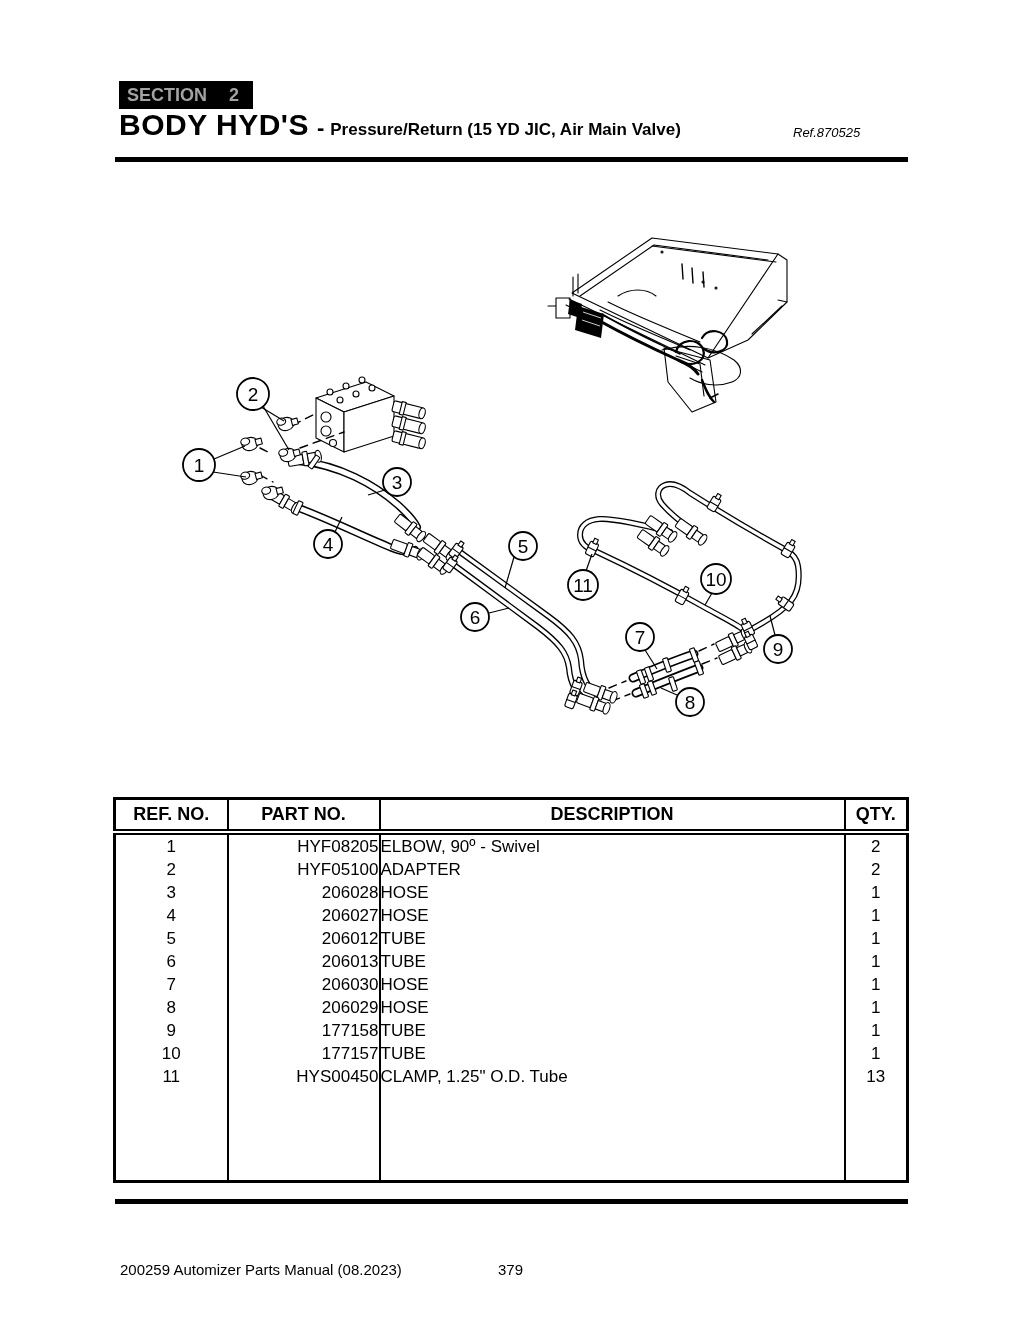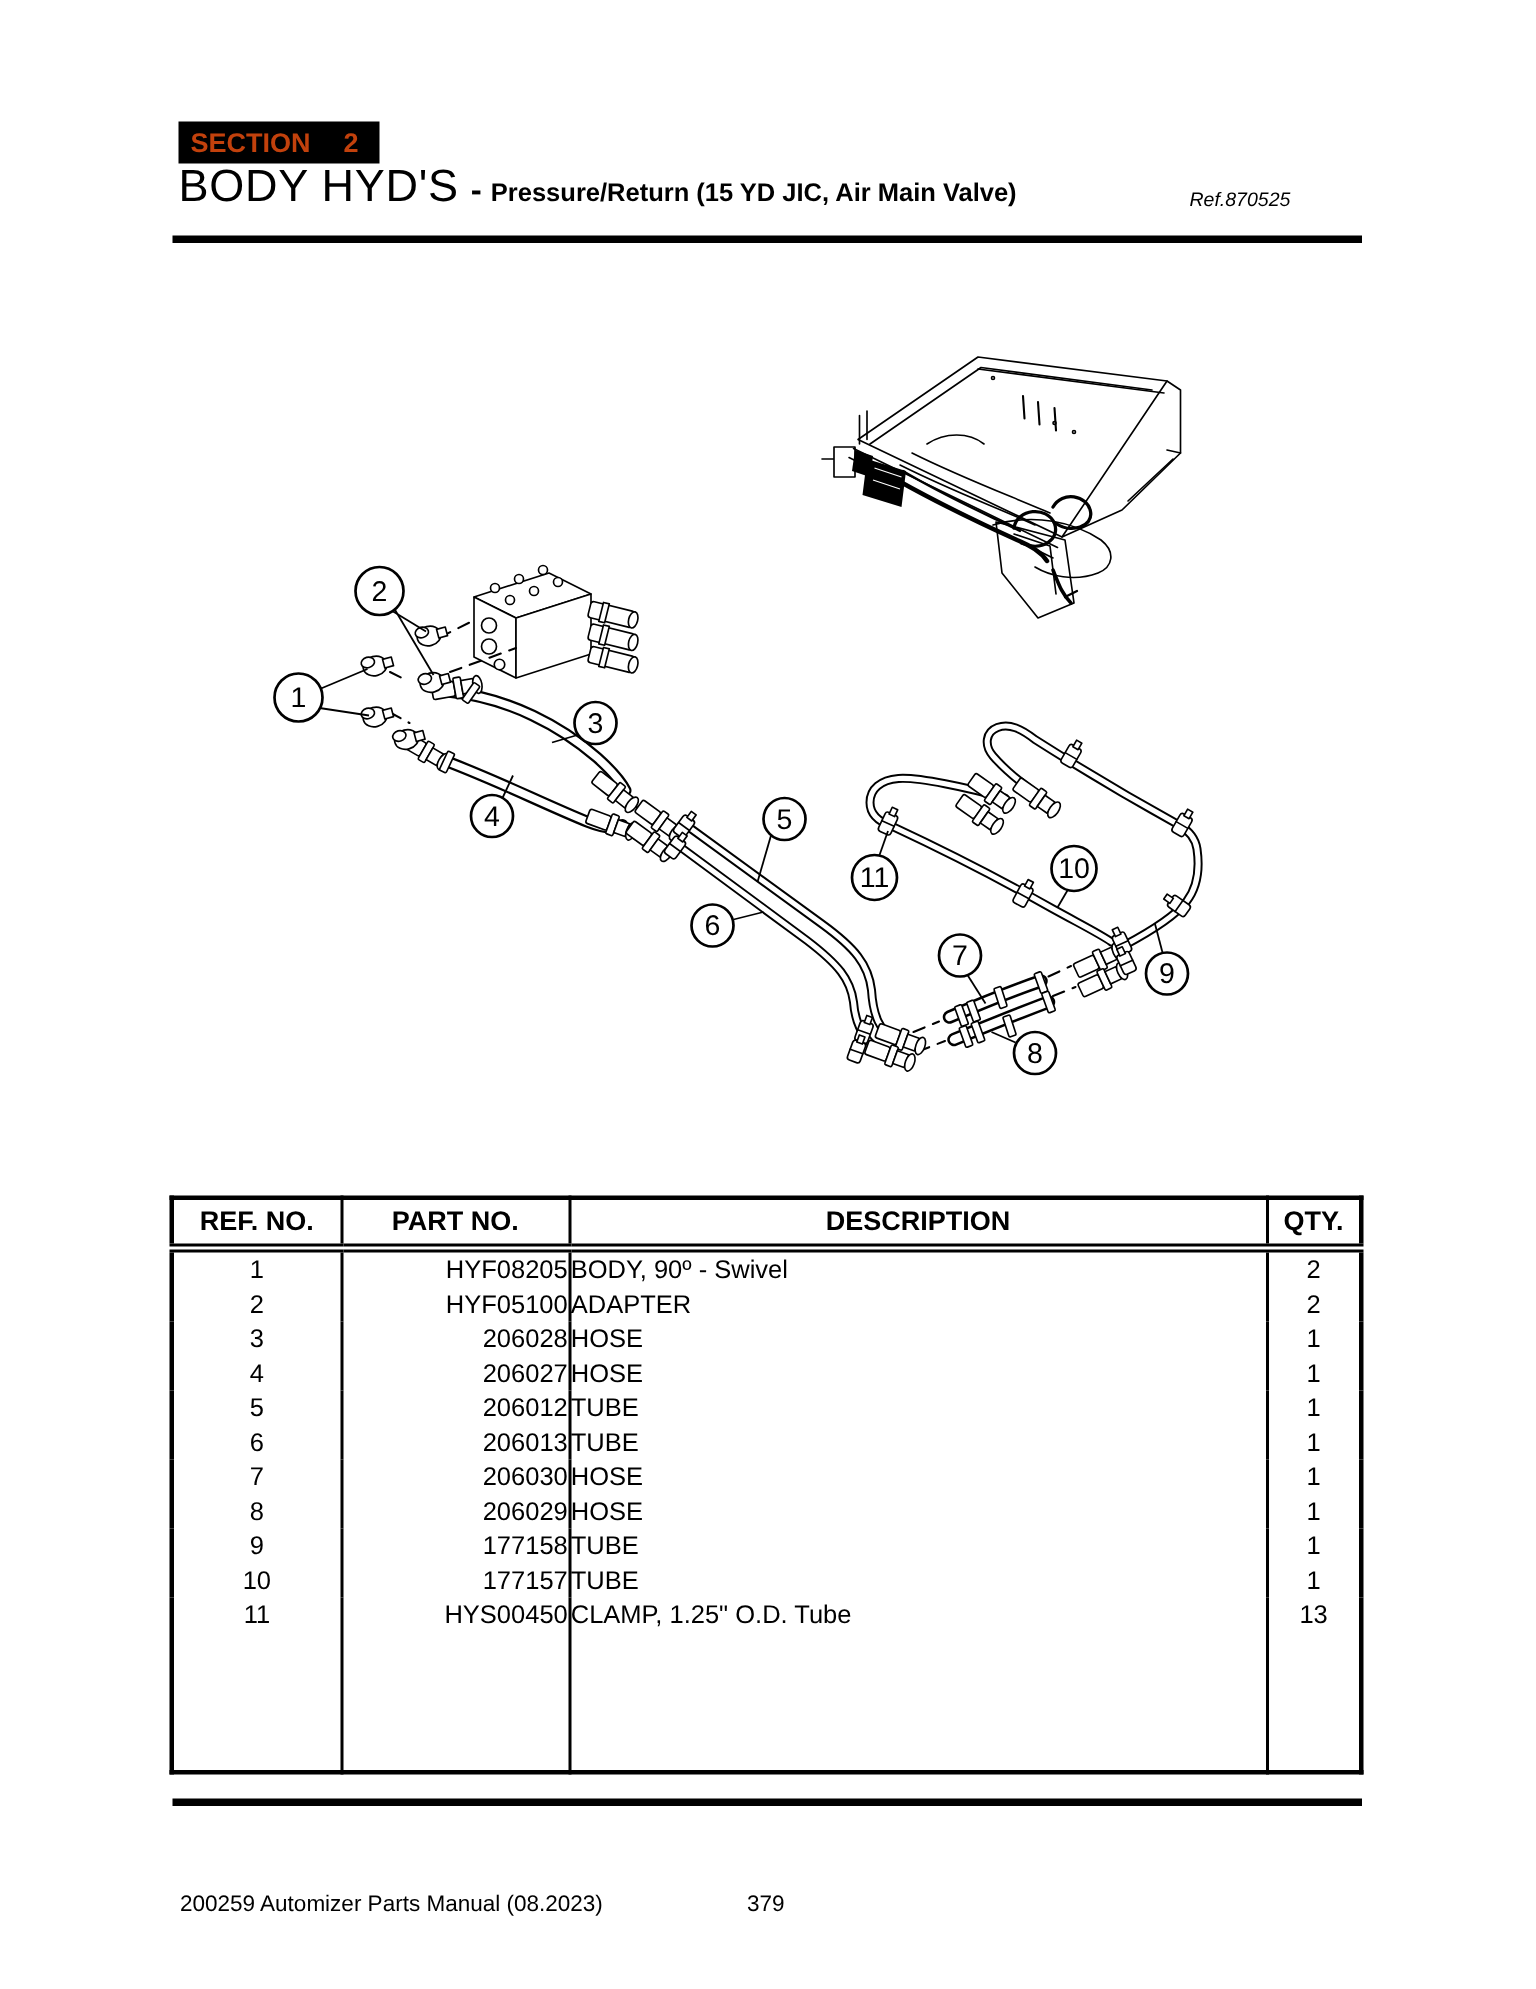--- a/index.html
+++ b/index.html
@@ -1,23 +1,23 @@
 <!DOCTYPE html>
 <html><head>
 <meta charset="utf-8">
 <style>
   html,body{margin:0;padding:0;background:#888;}
   .page{position:relative;width:1024px;height:1326px;background:#ffffff;margin:0 auto;
         font-family:"Liberation Sans",sans-serif;color:#000;overflow:hidden;}
   
-  .section-badge{position:absolute;left:119px;top:81px;background:#000;color:#c2410c;
+  .section-badge{position:absolute;left:119px;top:81px;background:#000;color:#a3a3a3;
                  font-weight:bold;font-size:18px;line-height:28px;padding:0 14px 0 8px;text-align:center;}
   .section-badge .sec-num{margin-left:22px;}
   .title-row{position:absolute;left:119px;top:108px;width:660px;white-space:nowrap;}
-  .title-row .title{font-size:30px;font-weight:normal;letter-spacing:.5px;}
+  .title-row .title{font-size:30px;font-weight:bold;letter-spacing:.5px;}
   .title-row .title-sep{font-size:22px;font-weight:bold;margin:0 6px 0 8px;}
   .title-row .subtitle{font-size:17px;font-weight:bold;}
   .ref-number{position:absolute;left:793px;top:113px;font-size:13px;font-style:italic;margin-top:12px;}
   .rule{position:absolute;left:115px;width:793px;height:5px;background:#000;}
   .rule-top{top:157px;}
   .rule-bottom{top:1199px;}
   
   svg.diagram{position:absolute;left:0;top:0;width:1024px;height:780px;pointer-events:none;}
   .ln{fill:none;stroke:#000;stroke-width:1.1;stroke-linejoin:round;stroke-linecap:round;}
   .lnf{fill:#fff;stroke:#000;stroke-width:1.1;stroke-linejoin:round;}
@@ -414,21 +414,21 @@
           <th>REF. NO.</th>
           <th>PART NO.</th>
           <th>DESCRIPTION</th>
           <th>QTY.</th>
         </tr>
     </thead>
     <tbody id="tbody">
         <tr>
           <td class="c">1</td>
           <td class="l">HYF08205</td>
-          <td class="d">BODY, 90º - Swivel</td>
+          <td class="d">ELBOW, 90º - Swivel</td>
           <td class="c">2</td>
         </tr>
         <tr>
           <td class="c">2</td>
           <td class="l">HYF05100</td>
           <td class="d">ADAPTER</td>
           <td class="c">2</td>
         </tr>
         <tr>
           <td class="c">3</td>

